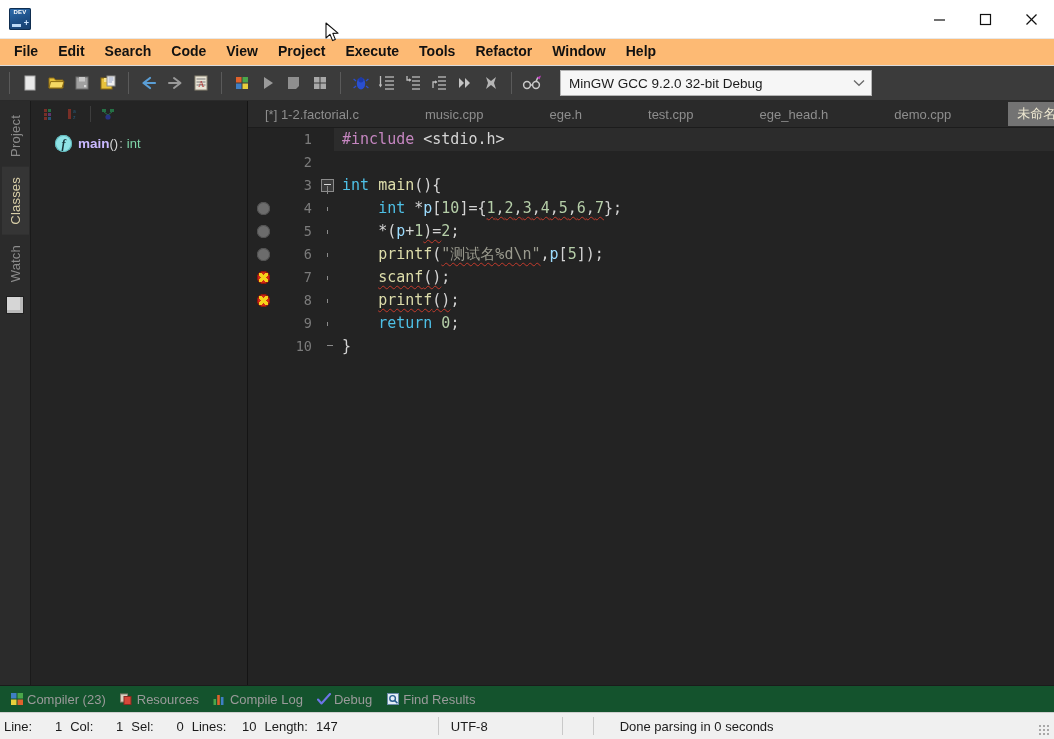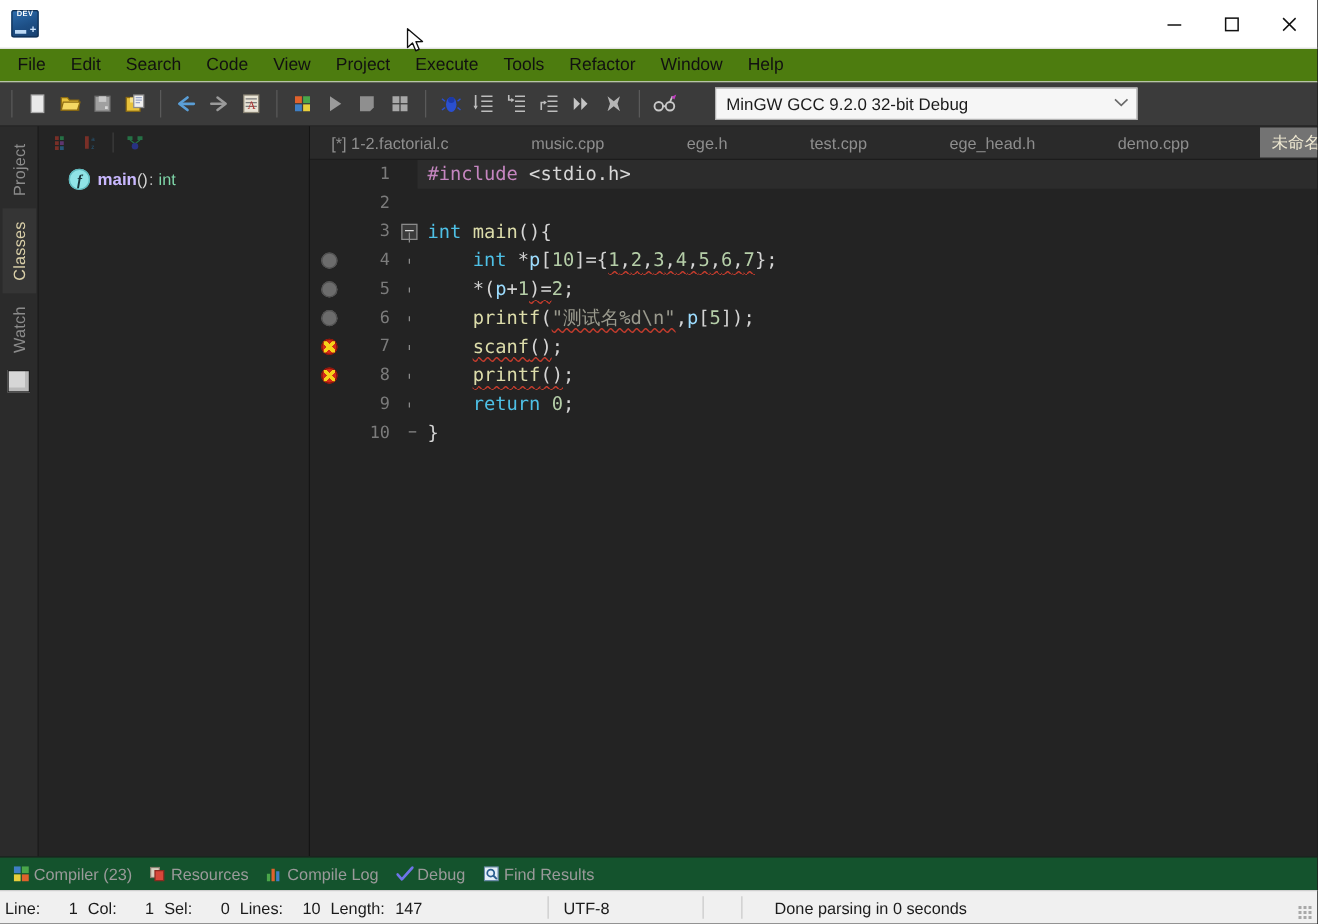--- a/index.html
+++ b/index.html
@@ -34,40 +34,40 @@
   }
   .title-text{
     font-size:14.5px;color:#1a1a1a;white-space:nowrap;letter-spacing:.05px;
   }
   .win-buttons{position:absolute;right:0;top:0;height:38px;display:flex;}
   .win-btn{width:46px;height:38px;display:flex;align-items:center;justify-content:center;}
   .win-btn svg{display:block;}
 
   
   .menubar{
-    height:26px;min-height:26px;background:#4d7c0f;border-bottom:1px solid #dcdcdc;
-    display:flex;align-items:center;padding-left:4px;
+    height:26px;min-height:26px;background:#fdba74;border-bottom:1px solid #dcdcdc;
+    display:flex;align-items:center;padding-left:4px;font-weight:bold;
   }
   .menu-item{
     font-size:14px;color:#111;padding:3px 10px 4px 10px;white-space:nowrap;line-height:17px;
   }
 
   
   .toolbar{
     height:34px;min-height:34px;background:#3b3b3b;border-bottom:1px solid #2a2a2a;
     display:flex;align-items:center;padding-left:5px;
   }
   .tb-group{display:flex;align-items:center;padding:0 3px;}
   .tb-sep{width:1px;height:22px;background:#5a5a5a;margin:0 4px;}
   .tb-btn{
     width:26px;height:26px;display:flex;align-items:center;justify-content:center;
     position:relative;border-radius:2px;
   }
   .combo{
-    margin-left:24px;width:338px;height:26px;background:#f6f6f6;border:1px solid #b4b4b4;
+    margin-left:12px;width:312px;height:26px;background:#f6f6f6;border:1px solid #b4b4b4;
     display:flex;align-items:center;justify-content:space-between;padding:0 6px 0 8px;box-sizing:border-box;
   }
   .combo-text{font-size:13.5px;color:#1b1b1b;white-space:nowrap;}
   .combo-arrow{color:#555;font-size:11px;line-height:11px;}
 
   
   .body-row{flex:1;display:flex;min-height:0;background:#1e1e1e;}
 
   
   .vtabs{

